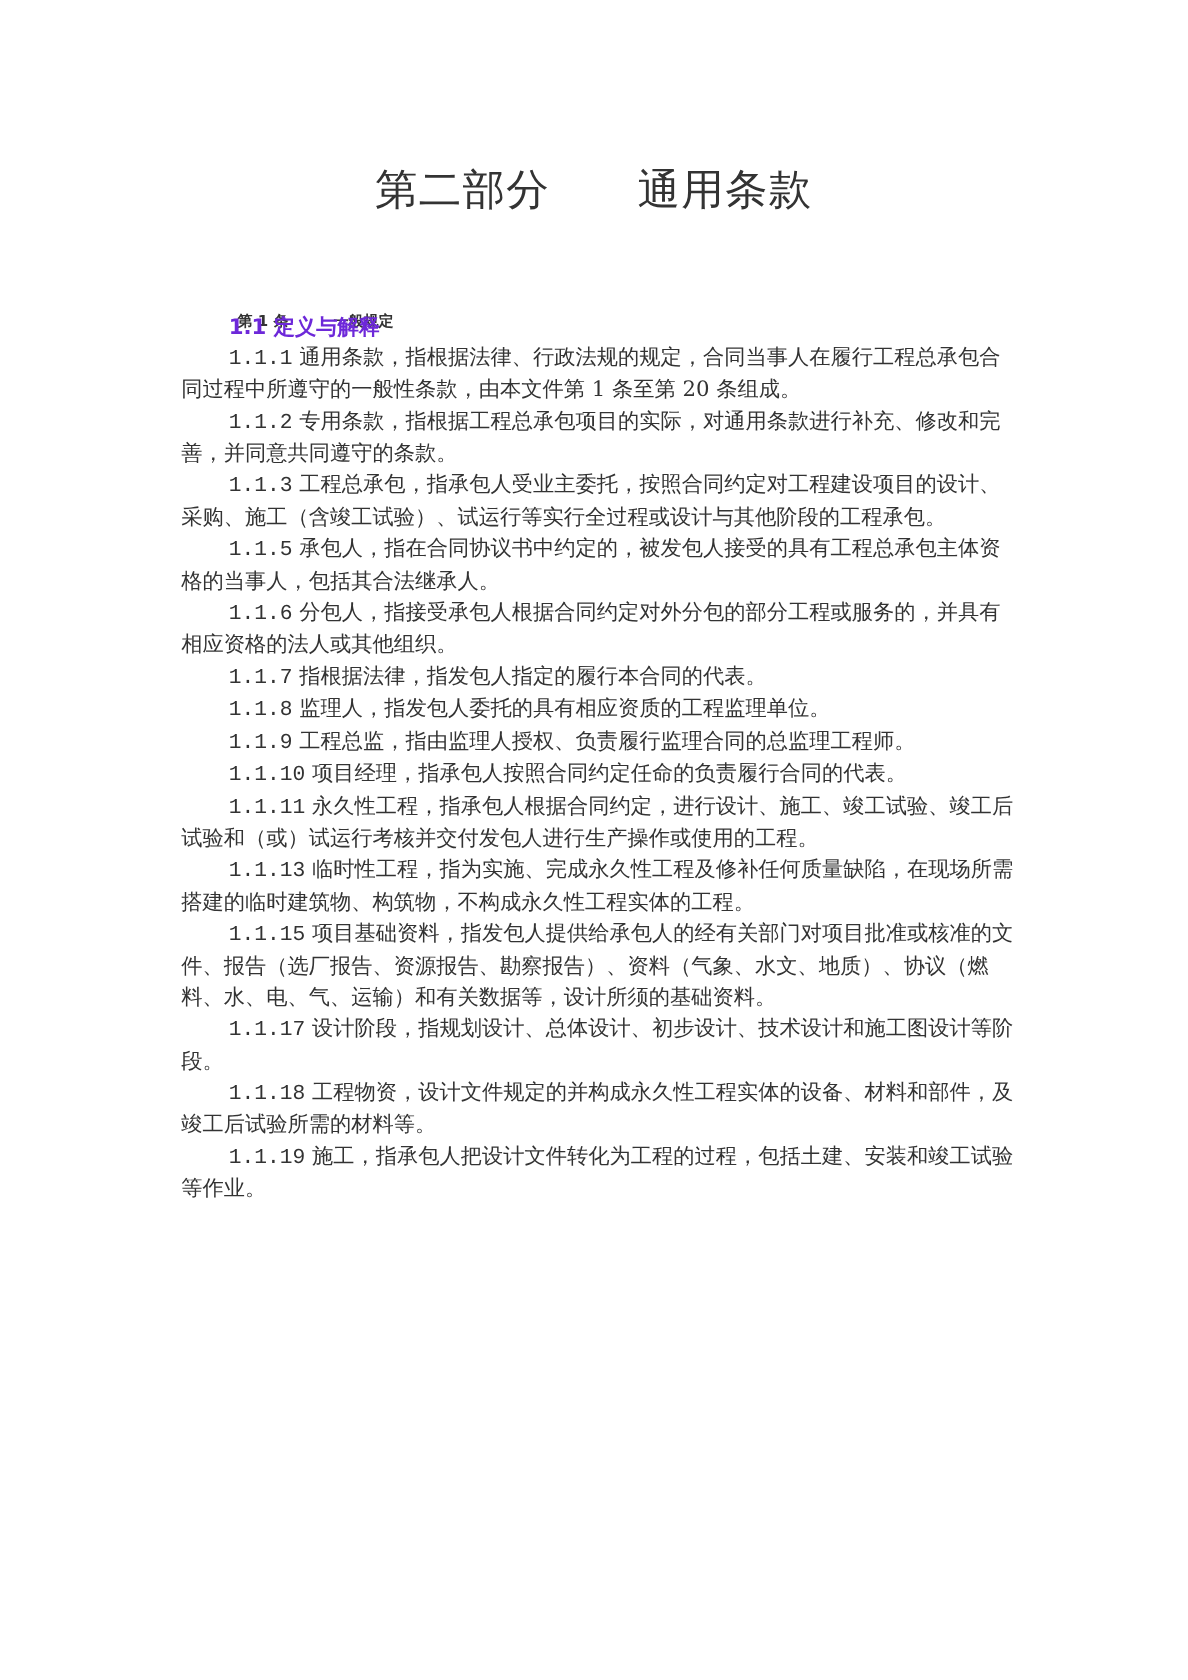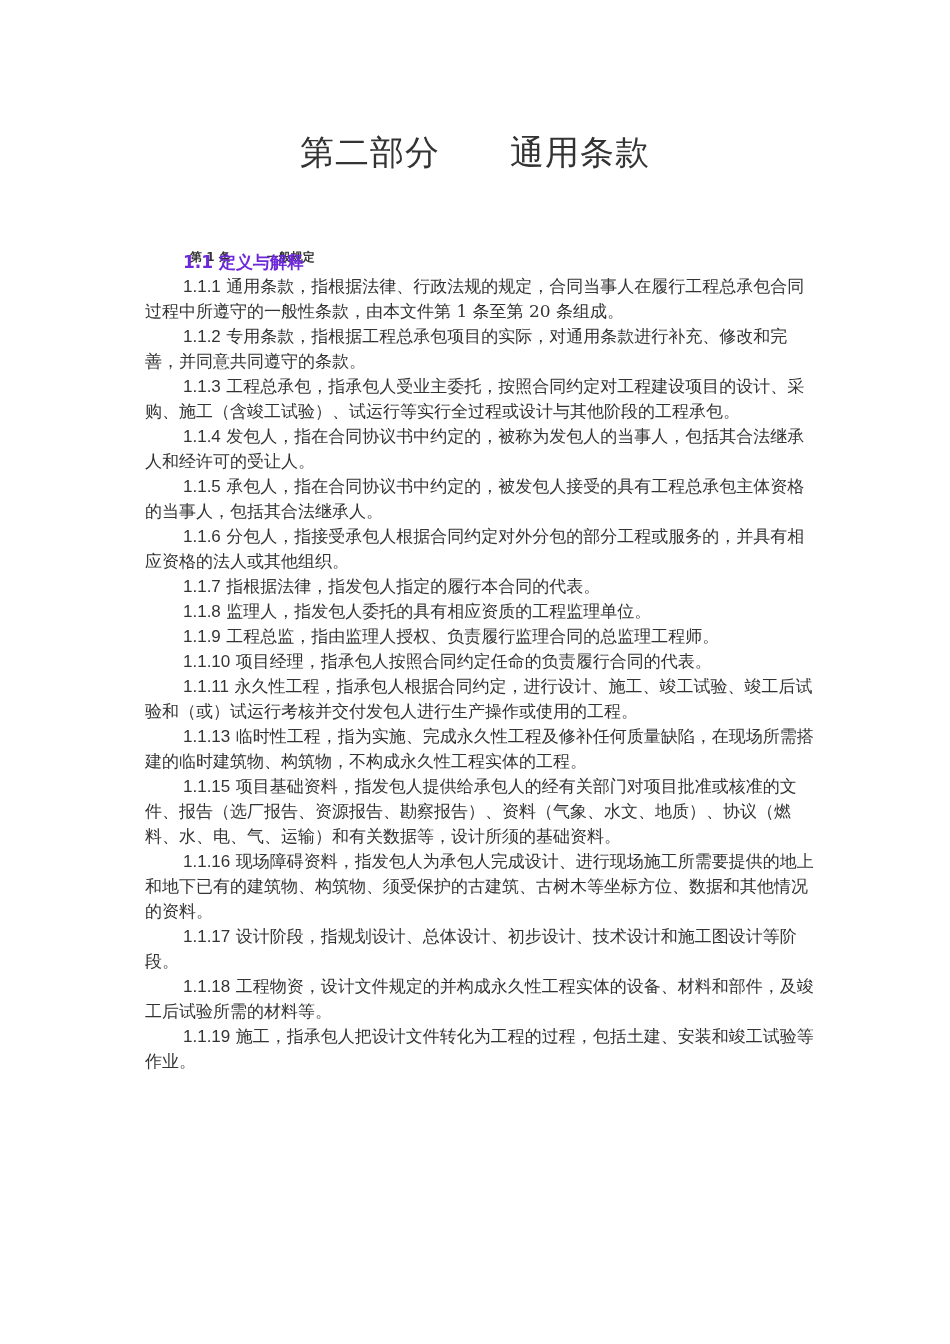--- a/index.html
+++ b/index.html
@@ -8,21 +8,21 @@
   .page { position:absolute; left:0; top:0; width:950px; height:1344px; }
   .title { position:absolute; top:130px; left:0; width:950px; text-align:center;
            font-size:34px; line-height:44px; color:#333; letter-spacing:1px; }
   .title .gap { display:inline-block; width:70px; }
   .article { position:absolute; top:210px; left:190px; font-size:12px; line-height:28px; font-weight:bold; color:#333;margin-top:33px; }
   .article .gap { display:inline-block; width:36px; }
   .article .num { font-weight:bold; }
   .section { position:absolute; top:250px; left:183px; font-size:17px; line-height:24px; font-weight:bold; color:#6d28d9;text-align:center; }
   .body { position:absolute; top:274px; left:145px; width:672px; font-size:17px; line-height:25px; color:#333; }
   .para { margin:0; text-indent:38px; text-align:left; word-break:break-all; }
-  .para .num { font-family:Liberation Sans, sans-serif; }
+  .para .num { font-family:Liberation Mono, monospace; }
   .para .txt { font-family:"DejaVu Serif", serif; }
 </style>
 </head>
 <body>
 
 <div class="page">
 
   <div class="title">
     <span>第二部分</span><span class="gap"></span><span>通用条款</span>
   </div>
@@ -35,29 +35,27 @@
 
   <div class="section">
     <span>1.1</span>
     <span>定义与解释</span>
   </div>
 
   <div class="body">
     <p class="para"><span class="num">1.1.1</span> <span class="txt">通用条款，指根据法律、行政法规的规定，合同当事人在履行工程总承包合同过程中所遵守的一般性条款，由本文件第 1 条至第 20 条组成。</span></p>
     <p class="para"><span class="num">1.1.2</span> <span class="txt">专用条款，指根据工程总承包项目的实际，对通用条款进行补充、修改和完善，并同意共同遵守的条款。</span></p>
     <p class="para"><span class="num">1.1.3</span> <span class="txt">工程总承包，指承包人受业主委托，按照合同约定对工程建设项目的设计、采购、施工（含竣工试验）、试运行等实行全过程或设计与其他阶段的工程承包。</span></p>
-    <p class="para"><span class="num">1.1.4</span> <span class="txt">发包人，指在合同协议书中约定的，被称为发包人的当事人，包括其合法继承人和经许可的受让人。</span></p>
     <p class="para"><span class="num">1.1.5</span> <span class="txt">承包人，指在合同协议书中约定的，被发包人接受的具有工程总承包主体资格的当事人，包括其合法继承人。</span></p>
     <p class="para"><span class="num">1.1.6</span> <span class="txt">分包人，指接受承包人根据合同约定对外分包的部分工程或服务的，并具有相应资格的法人或其他组织。</span></p>
     <p class="para"><span class="num">1.1.7</span> <span class="txt">指根据法律，指发包人指定的履行本合同的代表。</span></p>
     <p class="para"><span class="num">1.1.8</span> <span class="txt">监理人，指发包人委托的具有相应资质的工程监理单位。</span></p>
     <p class="para"><span class="num">1.1.9</span> <span class="txt">工程总监，指由监理人授权、负责履行监理合同的总监理工程师。</span></p>
     <p class="para"><span class="num">1.1.10</span> <span class="txt">项目经理，指承包人按照合同约定任命的负责履行合同的代表。</span></p>
     <p class="para"><span class="num">1.1.11</span> <span class="txt">永久性工程，指承包人根据合同约定，进行设计、施工、竣工试验、竣工后试验和（或）试运行考核并交付发包人进行生产操作或使用的工程。</span></p>
     <p class="para"><span class="num">1.1.13</span> <span class="txt">临时性工程，指为实施、完成永久性工程及修补任何质量缺陷，在现场所需搭建的临时建筑物、构筑物，不构成永久性工程实体的工程。</span></p>
     <p class="para"><span class="num">1.1.15</span> <span class="txt">项目基础资料，指发包人提供给承包人的经有关部门对项目批准或核准的文件、报告（选厂报告、资源报告、勘察报告）、资料（气象、水文、地质）、协议（燃料、水、电、气、运输）和有关数据等，设计所须的基础资料。</span></p>
-    <p class="para"><span class="num">1.1.16</span> <span class="txt">现场障碍资料，指发包人为承包人完成设计、进行现场施工所需要提供的地上和地下已有的建筑物、构筑物、须受保护的古建筑、古树木等坐标方位、数据和其他情况的资料。</span></p>
     <p class="para"><span class="num">1.1.17</span> <span class="txt">设计阶段，指规划设计、总体设计、初步设计、技术设计和施工图设计等阶段。</span></p>
     <p class="para"><span class="num">1.1.18</span> <span class="txt">工程物资，设计文件规定的并构成永久性工程实体的设备、材料和部件，及竣工后试验所需的材料等。</span></p>
     <p class="para"><span class="num">1.1.19</span> <span class="txt">施工，指承包人把设计文件转化为工程的过程，包括土建、安装和竣工试验等作业。</span></p>
   </div>
 
 </div>
 
 </body></html>

